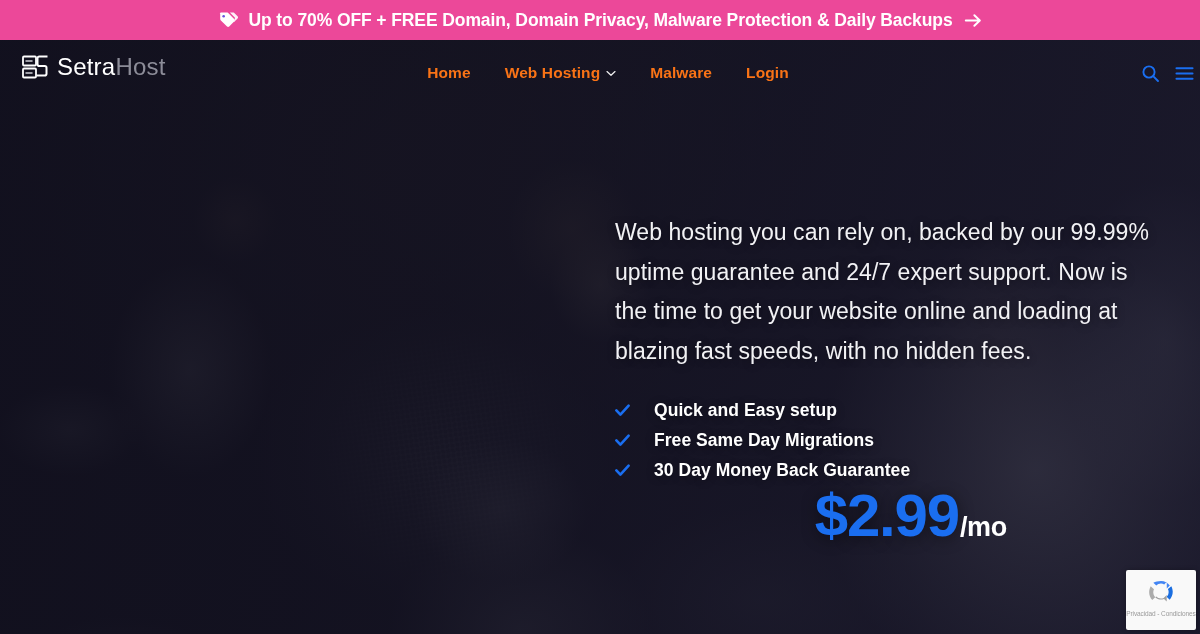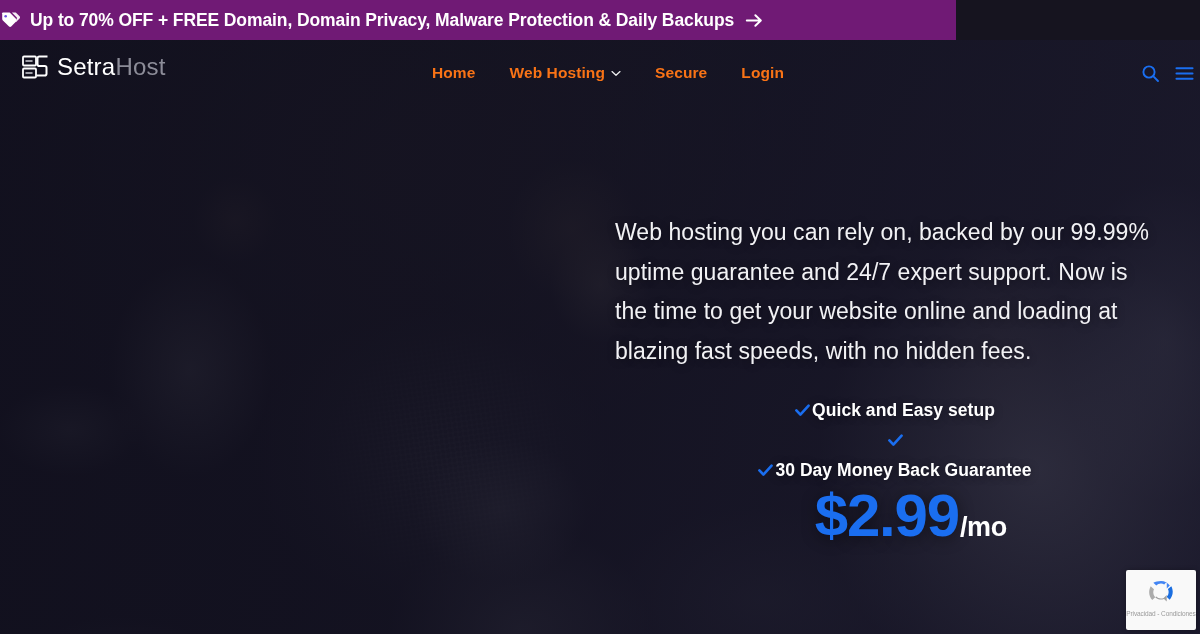--- a/index.html
+++ b/index.html
@@ -6,23 +6,23 @@
   * { margin:0; padding:0; box-sizing:border-box; }
   html, body {
     width:1200px; height:634px; overflow:hidden;
     background:#16141f;
     font-family:"Liberation Sans", sans-serif;
     -webkit-font-smoothing:antialiased;
   }
 
   
   .promo-bar{
-    position:absolute; top:0; left:0; width:956px; height:40px;
-    background:#701a75;
-    display:flex; align-items:center; justify-content:flex-start;
+    position:absolute; top:0; left:0; width:1200px; height:40px;
+    background:#ec4899;
+    display:flex; align-items:center; justify-content:center;
     z-index:40;
   }
   .promo-inner{ display:flex; align-items:center; gap:9px; }
   .promo-text{
     color:#ffffff; font-size:17.5px; font-weight:700; letter-spacing:-0.1px;
     white-space:nowrap;
   }
   .promo-tag-icon{ display:block; width:21px; height:19px; }
   .promo-arrow{ display:block; width:18px; height:17px; margin-left:2px; }
 
@@ -111,24 +111,23 @@
     color:#ffffff; font-size:39px; font-weight:700; line-height:1.06;
     letter-spacing:-0.6px; text-shadow:0 2px 14px rgba(0,0,0,.45);
   }
   .hero-sub{
     margin-top:24px; color:#f2f2f5; font-size:23px; font-weight:400;
     line-height:1.72; letter-spacing:.05px; max-width:548px;
     text-shadow:0 1px 8px rgba(0,0,0,.40);
   }
   .features{ margin-top:24px; list-style:none; }
   .feature{
-    display:flex; align-items:center; gap:2px; height:30px;
+    display:flex; align-items:center; gap:24px; height:30px;
     color:#ffffff; font-size:17.5px; font-weight:600; letter-spacing:.05px;
     text-shadow:0 1px 8px rgba(0,0,0,.40);
-    justify-content:center;
   }
   .check{ display:block; width:15px; height:15px; flex:0 0 15px; }
 
   .price-row{
     display:flex; align-items:baseline; justify-content:flex-end;
     padding-right:168px;
   }
   .price-amount{
     color:#1a6ef0; font-size:60px; font-weight:700; letter-spacing:-1.2px; line-height:1;
     text-shadow:0 2px 16px rgba(0,0,0,.45);
@@ -199,21 +198,21 @@
       </a>
       <a class="nav-link">
         <span>Web Hosting</span>
         <span>
           <svg class="caret" viewBox="0 0 10 7" fill="none" xmlns="http://www.w3.org/2000/svg" aria-hidden="true">
             <path d="M1 1.6 5 5.3 9 1.6" stroke="#ffffff" stroke-width="1.3" stroke-linecap="round" stroke-linejoin="round"></path>
           </svg>
         </span>
       </a>
       <a class="nav-link">
-        <span>Secure</span>
+        <span>Malware</span>
       </a>
       <a class="nav-link">
         <span>Login</span>
       </a>
     </div>
 
     <div class="nav-actions">
       <span class="icon-btn">
         <svg width="19" height="19" viewBox="0 0 19 19" fill="none" xmlns="http://www.w3.org/2000/svg" aria-hidden="true">
           <circle cx="8" cy="8" r="5.6" stroke="#1a6ef0" stroke-width="1.9"></circle>
@@ -243,20 +242,21 @@
           </svg>
         </span>
         <span>Quick and Easy setup</span>
       </li>
       <li class="feature">
         <span>
           <svg class="check" viewBox="0 0 15 15" fill="none" xmlns="http://www.w3.org/2000/svg" aria-hidden="true">
             <path d="M1.4 7.4 5.4 11.6 13.6 2.6" stroke="#1a6ef0" stroke-width="2.6" stroke-linecap="round" stroke-linejoin="round"></path>
           </svg>
         </span>
+        <span>Free Same Day Migrations</span>
       </li>
       <li class="feature">
         <span>
           <svg class="check" viewBox="0 0 15 15" fill="none" xmlns="http://www.w3.org/2000/svg" aria-hidden="true">
             <path d="M1.4 7.4 5.4 11.6 13.6 2.6" stroke="#1a6ef0" stroke-width="2.6" stroke-linecap="round" stroke-linejoin="round"></path>
           </svg>
         </span>
         <span>30 Day Money Back Guarantee</span>
       </li>
     </ul>

